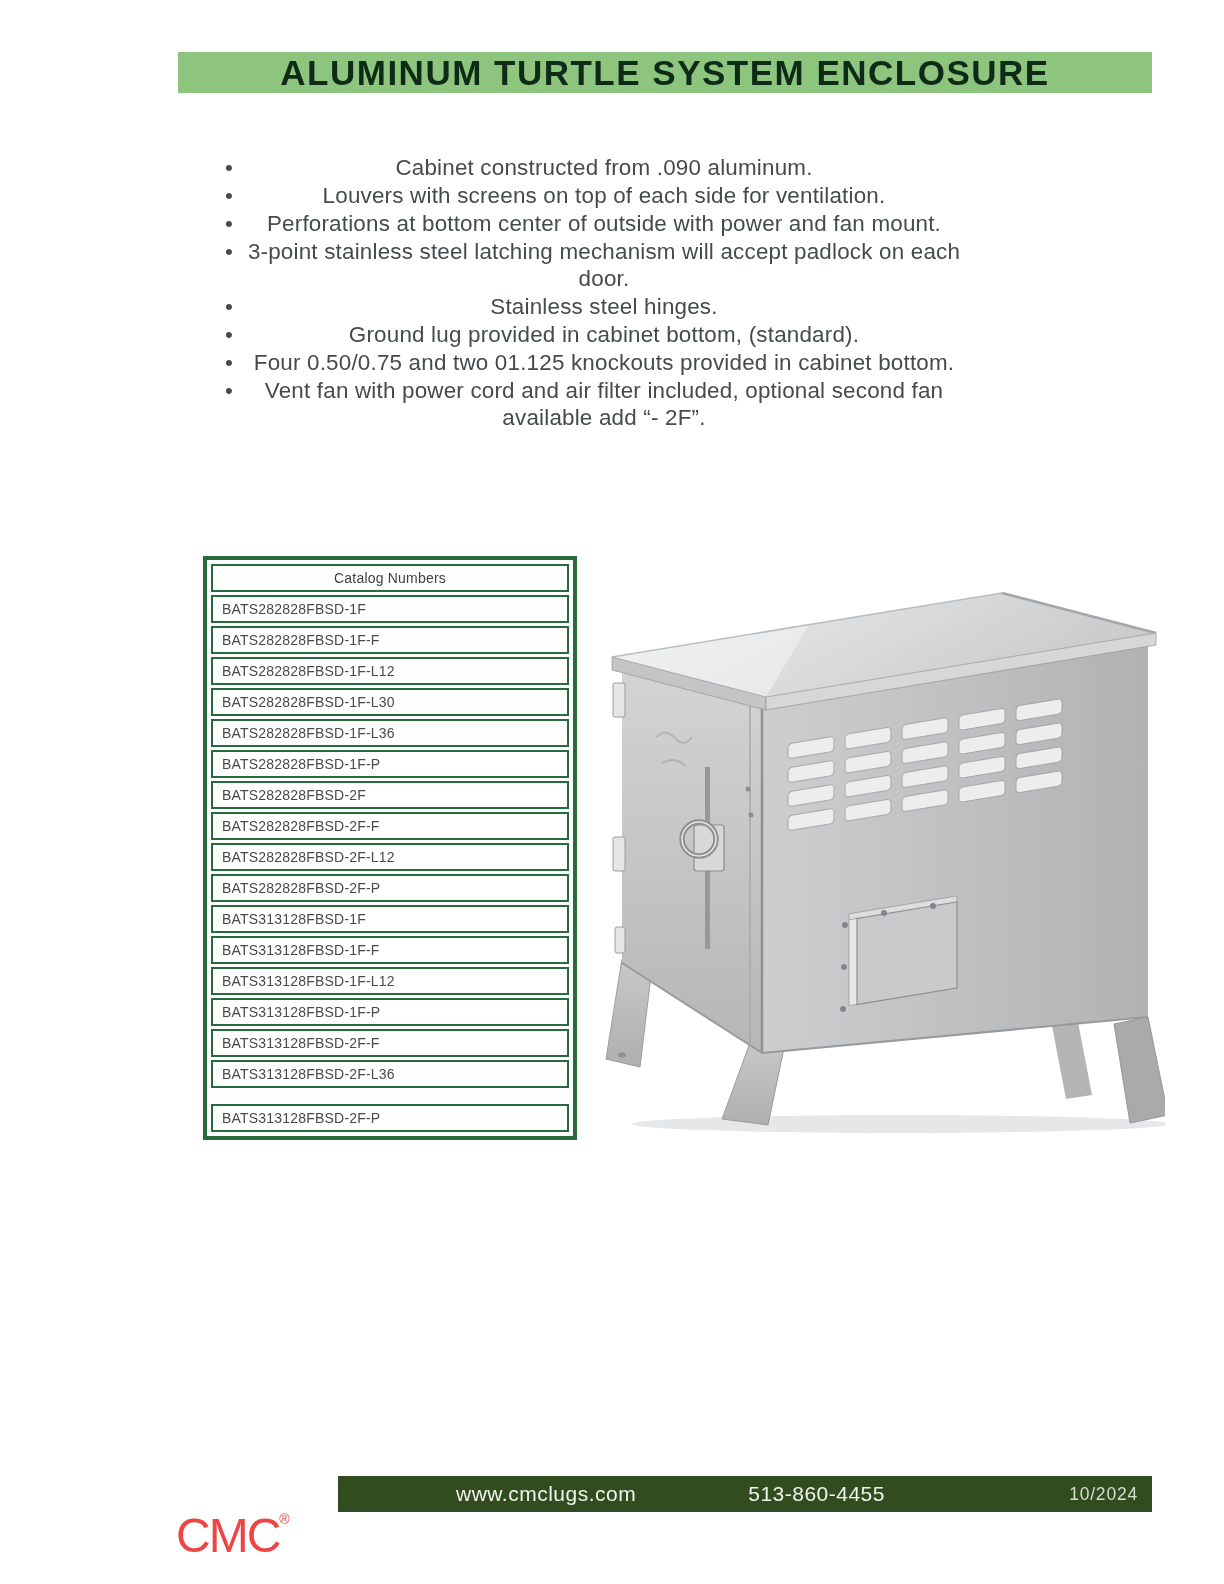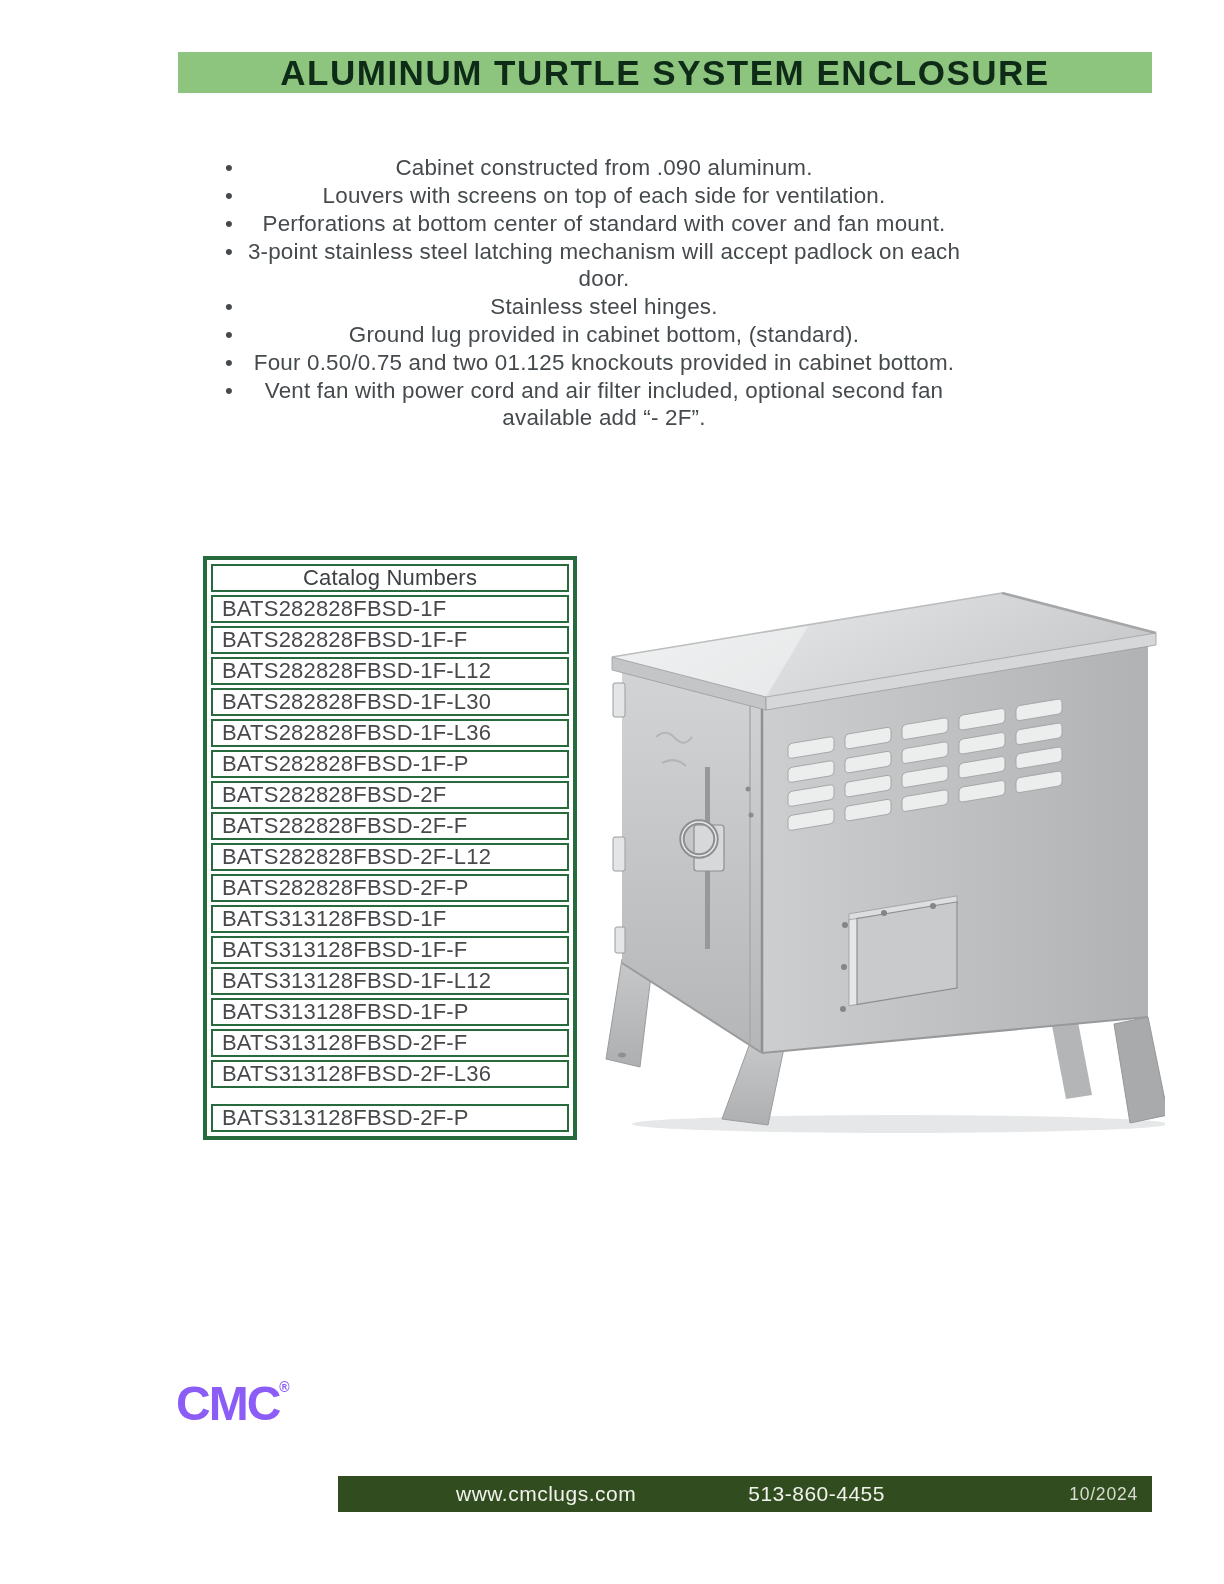--- a/index.html
+++ b/index.html
@@ -36,30 +36,30 @@
     content:"\2022";position:absolute;left:0;top:0;color:var(--bodyInk);
   }
   
   .catalog{
     position:absolute;left:203px;top:556px;width:374px;
     border:4px solid var(--tableGreen);padding:4px;background:#fff;
   }
   .catalog .row{
     border:2px solid var(--tableGreen);height:28px;margin-bottom:3px;
     display:flex;align-items:center;padding-left:9px;
-    font-size:22px;color:#47494c;letter-spacing:0.2px;white-space:nowrap;overflow:hidden;
+    font-size:14px;color:#47494c;letter-spacing:0.2px;white-space:nowrap;overflow:hidden;
   }
   .catalog .row:last-child{margin-bottom:0;margin-top:16px;}
   .catalog .head{justify-content:center;padding-left:0;color:#3e4144;}
   
   .photo{position:absolute;left:600px;top:575px;width:565px;height:560px;}
   
   .footer-logo{
-    position:absolute;left:176px;top:1380px;font-size:48px;font-weight:bold;
-    letter-spacing:-2px;color:#8b5cf6;line-height:1;
+    position:absolute;left:176px;top:1512px;font-size:48px;font-weight:normal;
+    letter-spacing:-2px;color:#ef4444;line-height:1;
   }
   .footer-logo sup{font-size:14px;letter-spacing:0;vertical-align:28px;}
   .footer-bar{
     position:absolute;left:338px;top:1476px;width:814px;height:36px;
     background:var(--footerGreen);display:flex;align-items:center;
     color:#f1f2ec;font-size:21px;letter-spacing:0.5px;gap:40px;
   }
   .footer-bar .site{margin-left:118px;}
   .footer-bar .phone{margin-left:72px;}
   .footer-bar .date{margin-left:auto;margin-right:14px;font-size:17.5px;color:#d9dcd0;letter-spacing:0.8px;}
@@ -69,21 +69,21 @@
 
 <div class="page">
 
   <div class="banner">
     <h1>ALUMINUM TURTLE SYSTEM ENCLOSURE</h1>
   </div>
 
   <ul class="features">
       <li>Cabinet constructed from .090 aluminum.</li>
       <li>Louvers with screens on top of each side for ventilation.</li>
-      <li>Perforations at bottom center of standard with cover and fan mount.</li>
+      <li>Perforations at bottom center of outside with power and fan mount.</li>
       <li>3-point stainless steel latching mechanism will accept padlock on each door.</li>
       <li>Stainless steel hinges.</li>
       <li>Ground lug provided in cabinet bottom, (standard).</li>
       <li>Four 0.50/0.75 and two 01.125 knockouts provided in cabinet bottom.</li>
       <li>Vent fan with power cord and air filter included, optional second fan available add “- 2F”.</li>
     </ul>
 
   <div class="catalog">
     <div class="row head">Catalog Numbers</div>
     <div>

